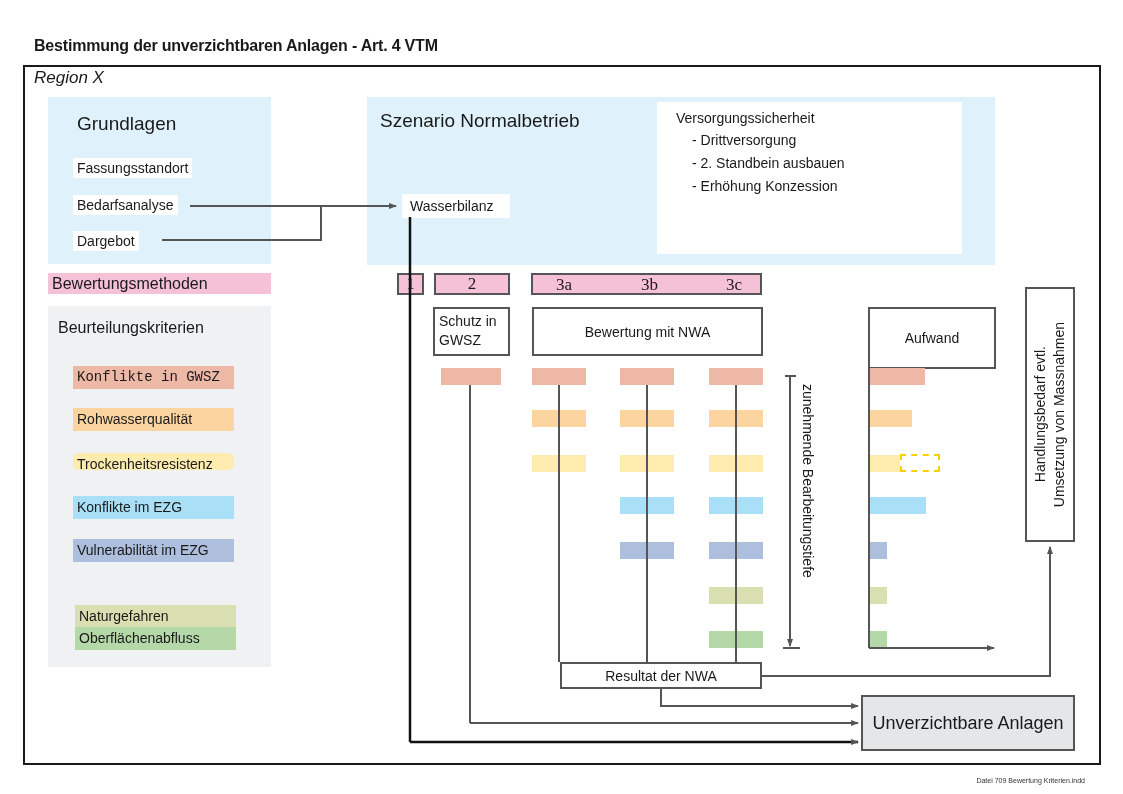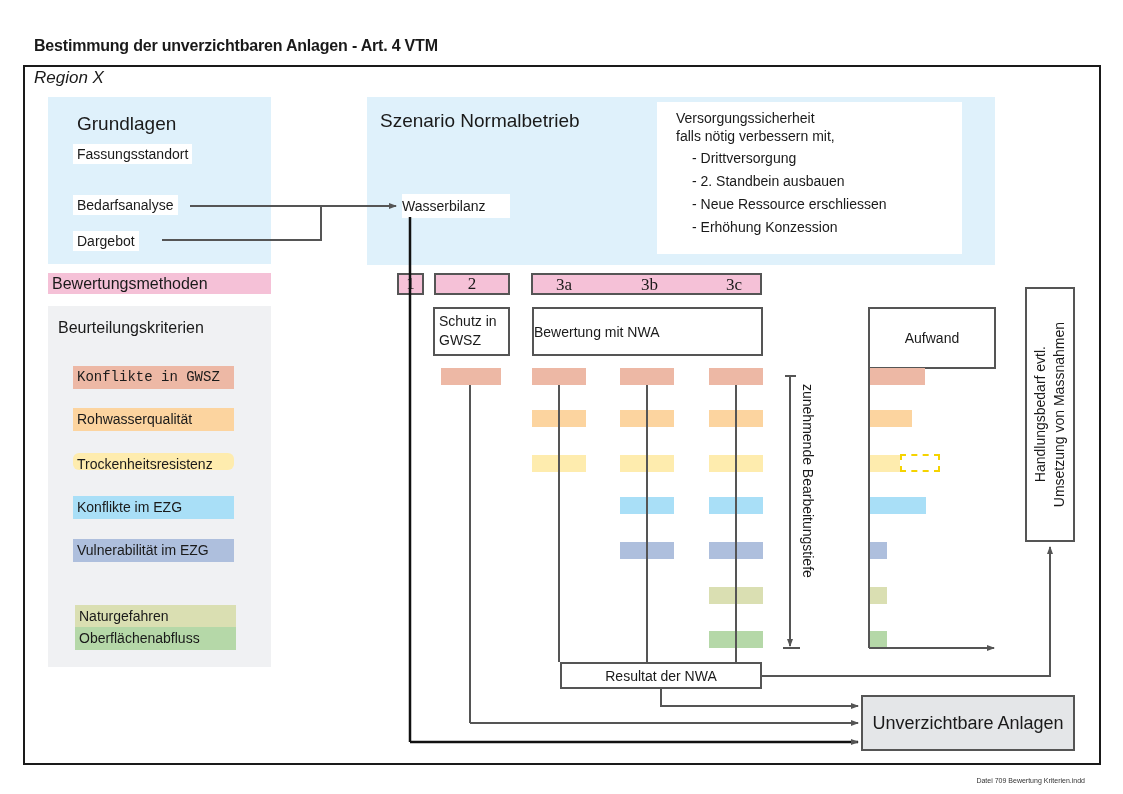--- a/index.html
+++ b/index.html
@@ -27,34 +27,32 @@
 </style>
 </head>
 <body>
 
 <div class="abs title">Bestimmung der unverzichtbaren Anlagen -  Art. 4 VTM</div>
 <div class="abs frame"></div>
 <div class="abs region">Region X</div>
 
 <div class="abs panel-blue" style="left:48px;top:97px;width:223px;height:167px;"></div>
 <div class="abs h-big" style="left:77px;top:113px;">Grundlagen</div>
-<div class="abs lbl-white" style="left:73px;top:144px;">Fassungsstandort</div>
+<div class="abs lbl-white" style="left:73px;top:158px;">Fassungsstandort</div>
 <div class="abs lbl-white" style="left:73px;top:195px;">Bedarfsanalyse</div>
 <div class="abs lbl-white" style="left:73px;top:231px;">Dargebot</div>
 
 <div class="abs panel-blue" style="left:367px;top:97px;width:628px;height:168px;"></div>
 <div class="abs h-big" style="left:380px;top:110px;">Szenario Normalbetrieb</div>
-<div class="abs lbl-white" style="left:402px;top:194px;width:108px;padding:4px 0;box-sizing:border-box;">Wasserbilanz</div>
+<div class="abs lbl-white" style="left:402px;top:194px;width:108px;padding:4px 8px;box-sizing:border-box;">Wasserbilanz</div>
 <div class="abs" style="left:657px;top:102px;width:305px;height:152px;background:#fff;font-size:14px;line-height:23px;padding:5px 0 0 19px;box-sizing:border-box;">
   <div>Versorgungssicherheit</div>
-  <div style="margin-top:-5px;">falls nötig verbessern mit,</div>
   <div style="padding-left:16px;margin-top:-1px;">
     <div>- Drittversorgung</div>
     <div>- 2. Standbein ausbauen</div>
-    <div>- Neue Ressource erschliessen</div>
     <div>- Erhöhung Konzession</div>
   </div>
 </div>
 
 <div class="abs" style="left:48px;top:273px;width:223px;height:21px;background:#f5c1d7;font-size:16px;padding-left:4px;box-sizing:border-box;line-height:21px;">Bewertungsmethoden</div>
 <div class="abs method-box" style="left:397px;top:273px;width:27px;height:22px;text-align:center;"><span>1</span></div>
 <div class="abs method-box" style="left:434px;top:273px;width:76px;height:22px;text-align:center;"><span>2</span></div>
 <div class="abs method-box" style="left:531px;top:273px;width:231px;height:22px;">
   <span class="abs" style="left:23px;top:1px;">3a</span>
   <span class="abs" style="left:108px;top:1px;">3b</span>
@@ -67,21 +65,21 @@
     <div class="abs swatch" style="left: 73px; top: 366px; width: 161px; height: 23px; background: rgb(237, 184, 165); font-family: Liberation Mono, monospace;">Konflikte in GWSZ</div>
     <div class="abs swatch" style="left: 73px; top: 408px; width: 161px; height: 23px; background: rgb(252, 212, 159);">Rohwasserqualität</div>
     <div class="abs swatch" style="left: 73px; top: 453px; width: 161px; height: 17px; background: rgb(254, 236, 174); border-radius: 6px;">Trockenheitsresistenz</div>
     <div class="abs swatch" style="left: 73px; top: 496px; width: 161px; height: 23px; background: rgb(169, 223, 247);">Konflikte im EZG</div>
     <div class="abs swatch" style="left: 73px; top: 539px; width: 161px; height: 23px; background: rgb(174, 191, 221);">Vulnerabilität im EZG</div>
     <div class="abs swatch" style="left: 75px; top: 583px; width: 161px; height: 23px; background: rgb(218, 223, 178); margin-top: 22px;">Naturgefahren</div>
     <div class="abs swatch" style="left: 75px; top: 627px; width: 161px; height: 23px; background: rgb(181, 216, 168);">Oberflächenabfluss</div>
   </div>
 
 <div class="abs box" style="left:433px;top:307px;width:77px;height:49px;padding:3px 4px;line-height:19px;"><span>Schutz in GWSZ</span></div>
-<div class="abs box" style="left:532px;top:307px;width:231px;height:49px;display:flex;align-items:center;justify-content:flex-start;">
+<div class="abs box" style="left:532px;top:307px;width:231px;height:49px;display:flex;align-items:center;justify-content:center;">
     <span>Bewertung mit NWA</span>
   </div>
 <div class="abs box" style="left:868px;top:307px;width:128px;height:62px;display:flex;align-items:center;justify-content:center;">
     <span>Aufwand</span>
   </div>
 
 <div class="abs box" style="left:1025px;top:287px;width:50px;height:255px;display:flex;align-items:center;justify-content:center;">
   <div class="vtext" style="font-size:14px;line-height:19px;text-align:center;">
     <div>Handlungsbedarf evtl.</div>
     <div>Umsetzung von Massnahmen</div>

